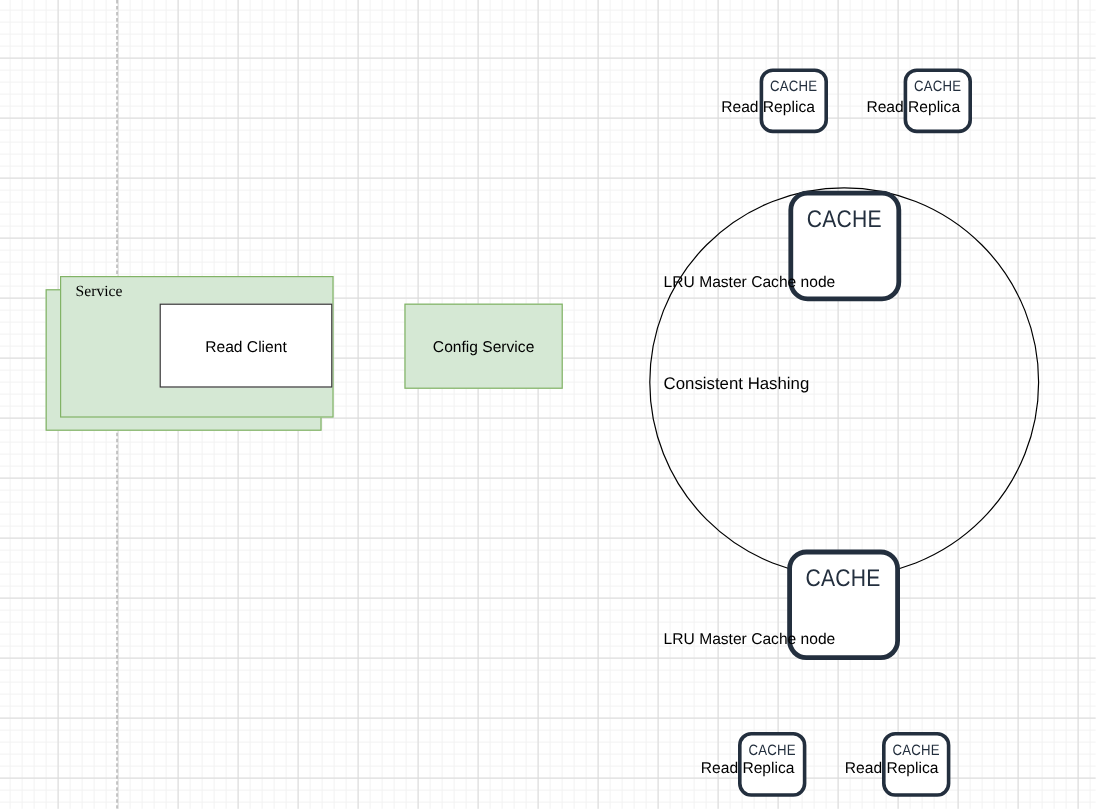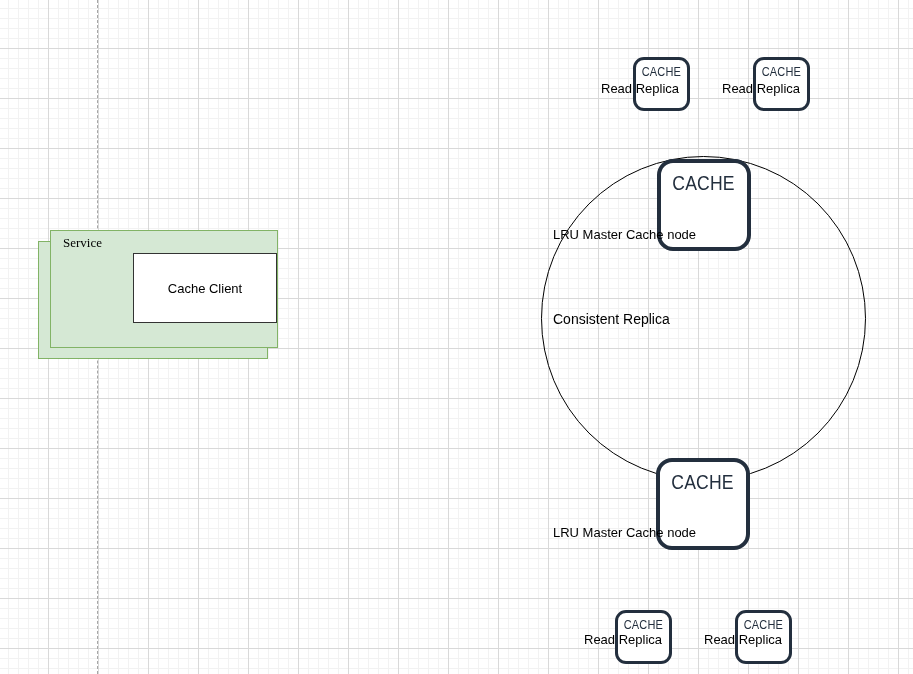--- a/index.html
+++ b/index.html
@@ -95,26 +95,29 @@
 <div class="canvas">
 
   <div class="guide-line"></div>
 
   <div class="rect service-back"></div>
   <div class="rect service-front">
     <div class="service-label">Service</div>
   </div>
 
   <div class="cache-client">
-    <span>Cache Client</span>
+    <span>Read Client</span>
   </div>
 
+  <div class="rect config-service">
+    <span>Config Service</span>
+  </div>
 
   <div class="hash-ring"></div>
-  <div class="diagram-label ring-label">Consistent Replica</div>
+  <div class="diagram-label ring-label">Consistent Hashing</div>
 
   <div class="cache-node node-lg top">
     <span class="cache-text">CACHE</span>
   </div>
   <div class="diagram-label master-label-top">LRU Master Cache node</div>
 
   <div class="cache-node node-lg bottom">
     <span class="cache-text">CACHE</span>
   </div>
   <div class="diagram-label master-label-bottom">LRU Master Cache node</div>

